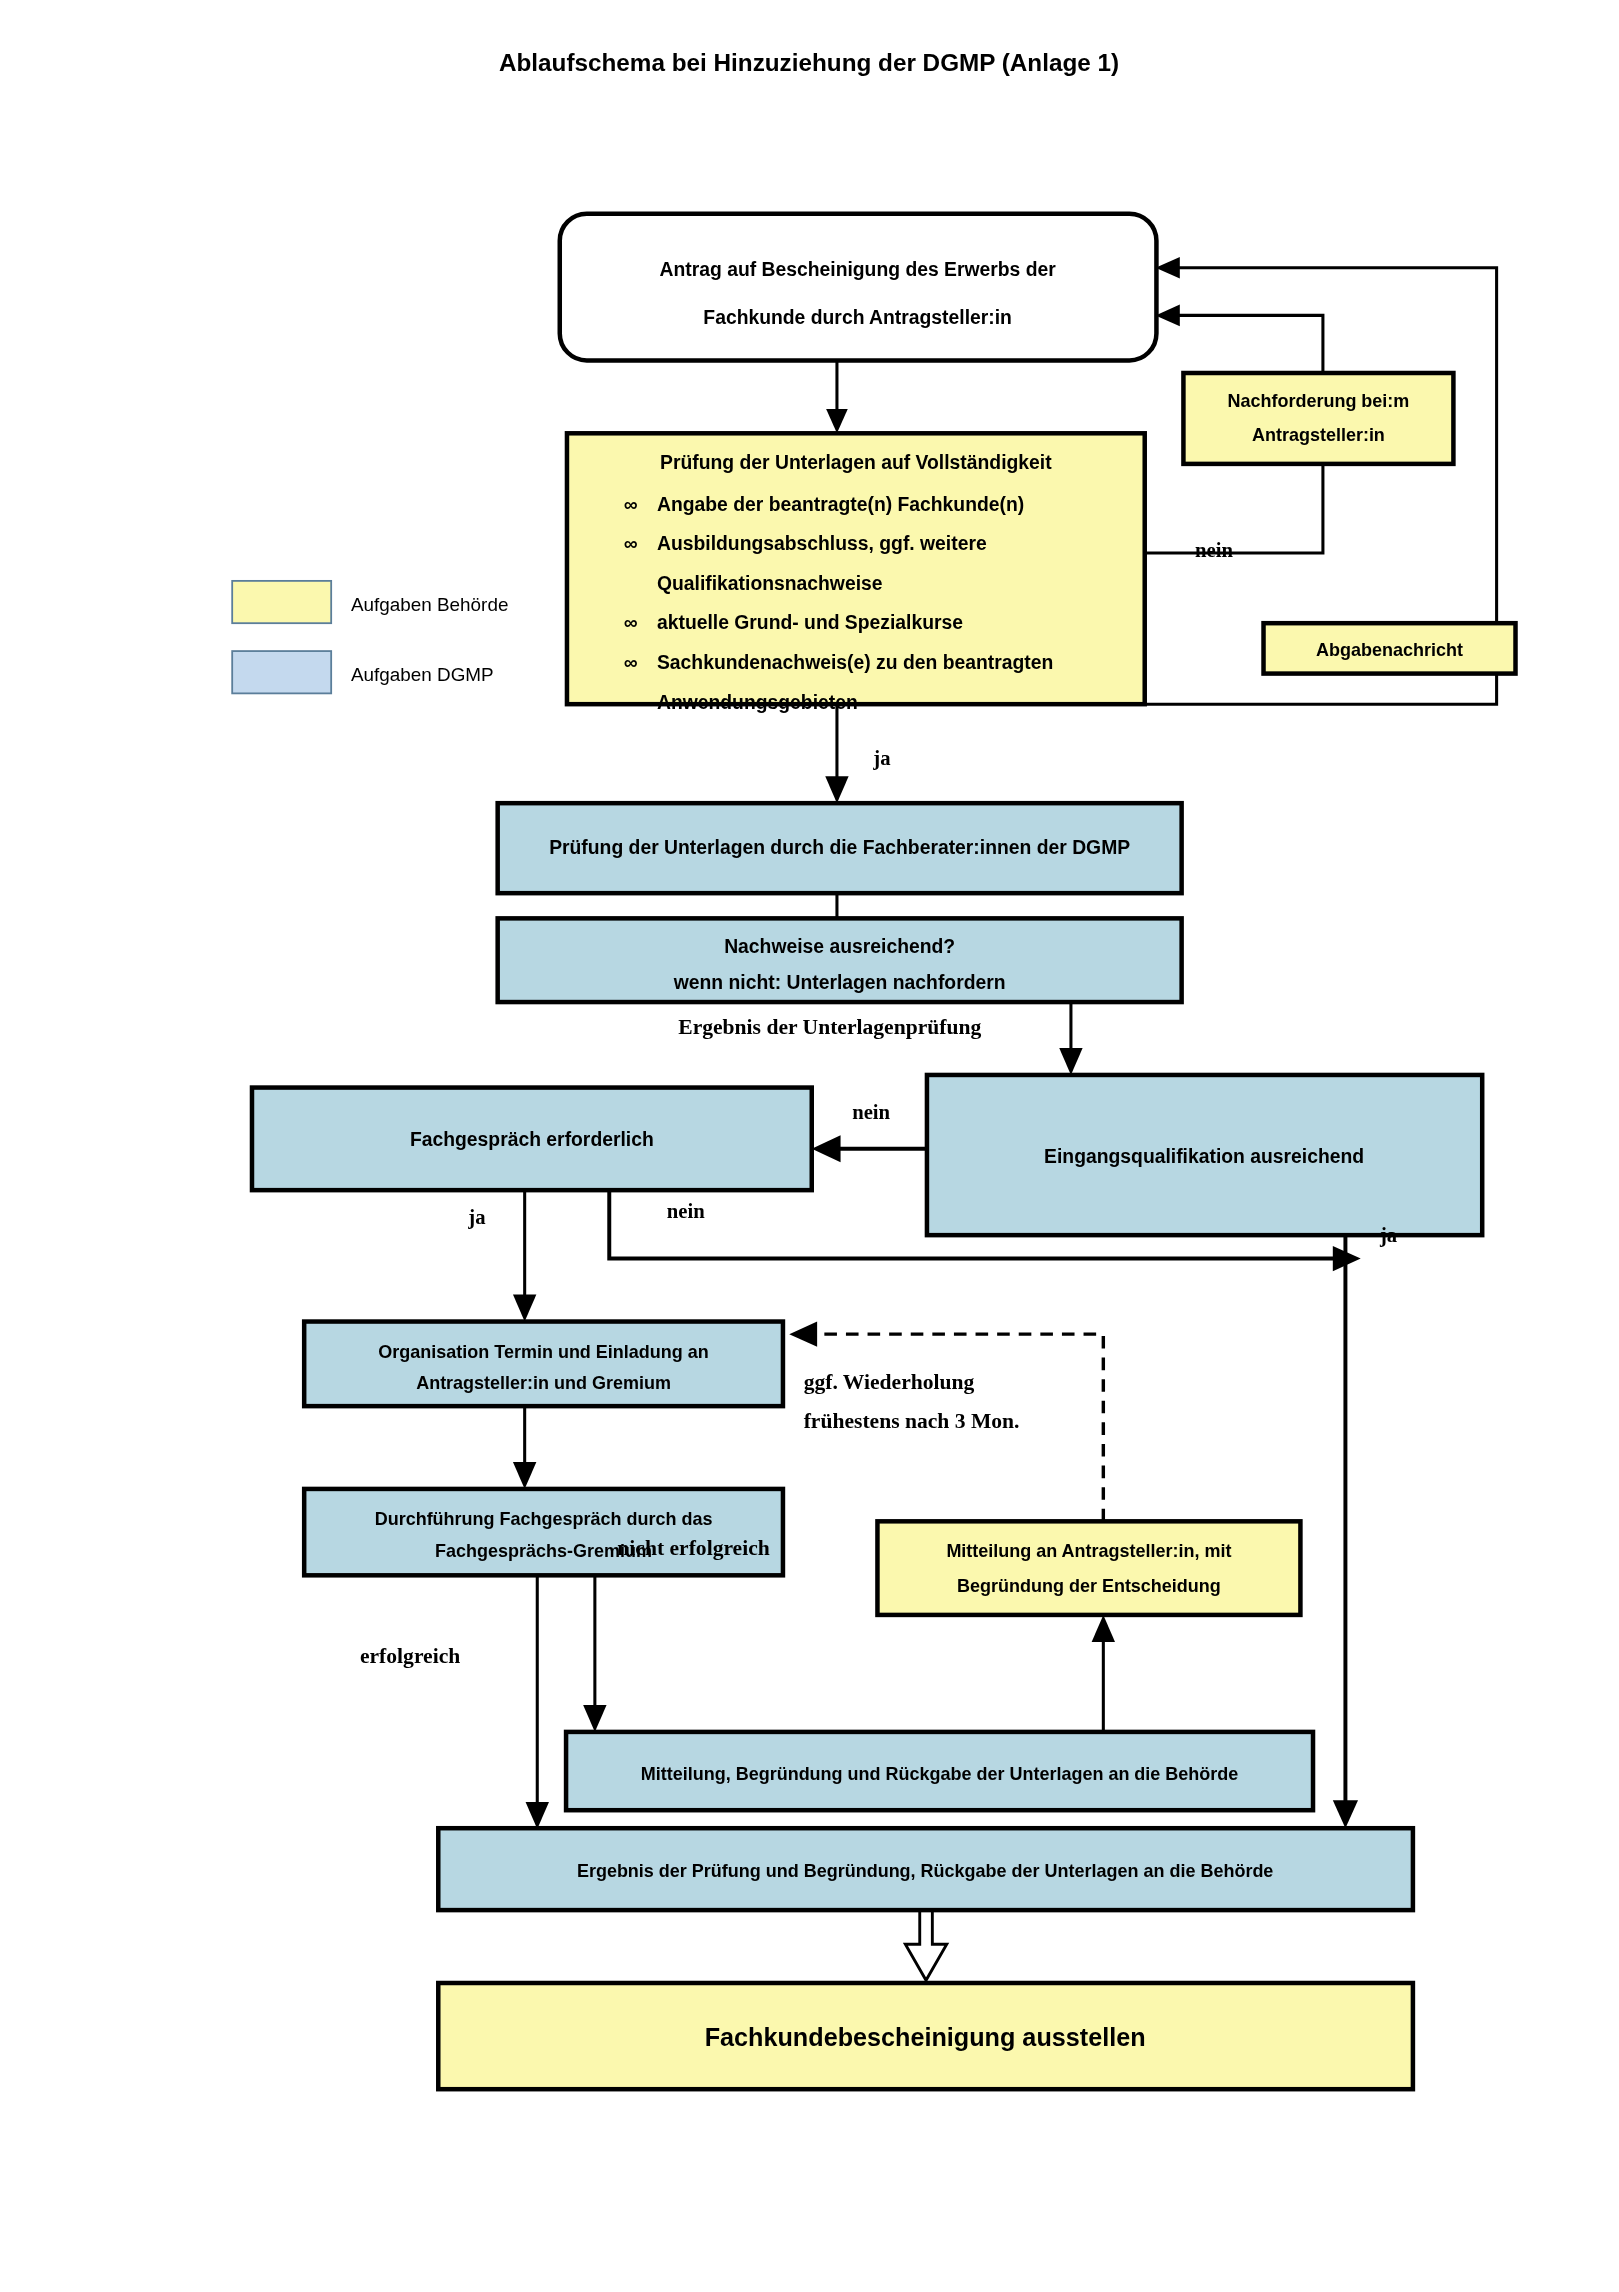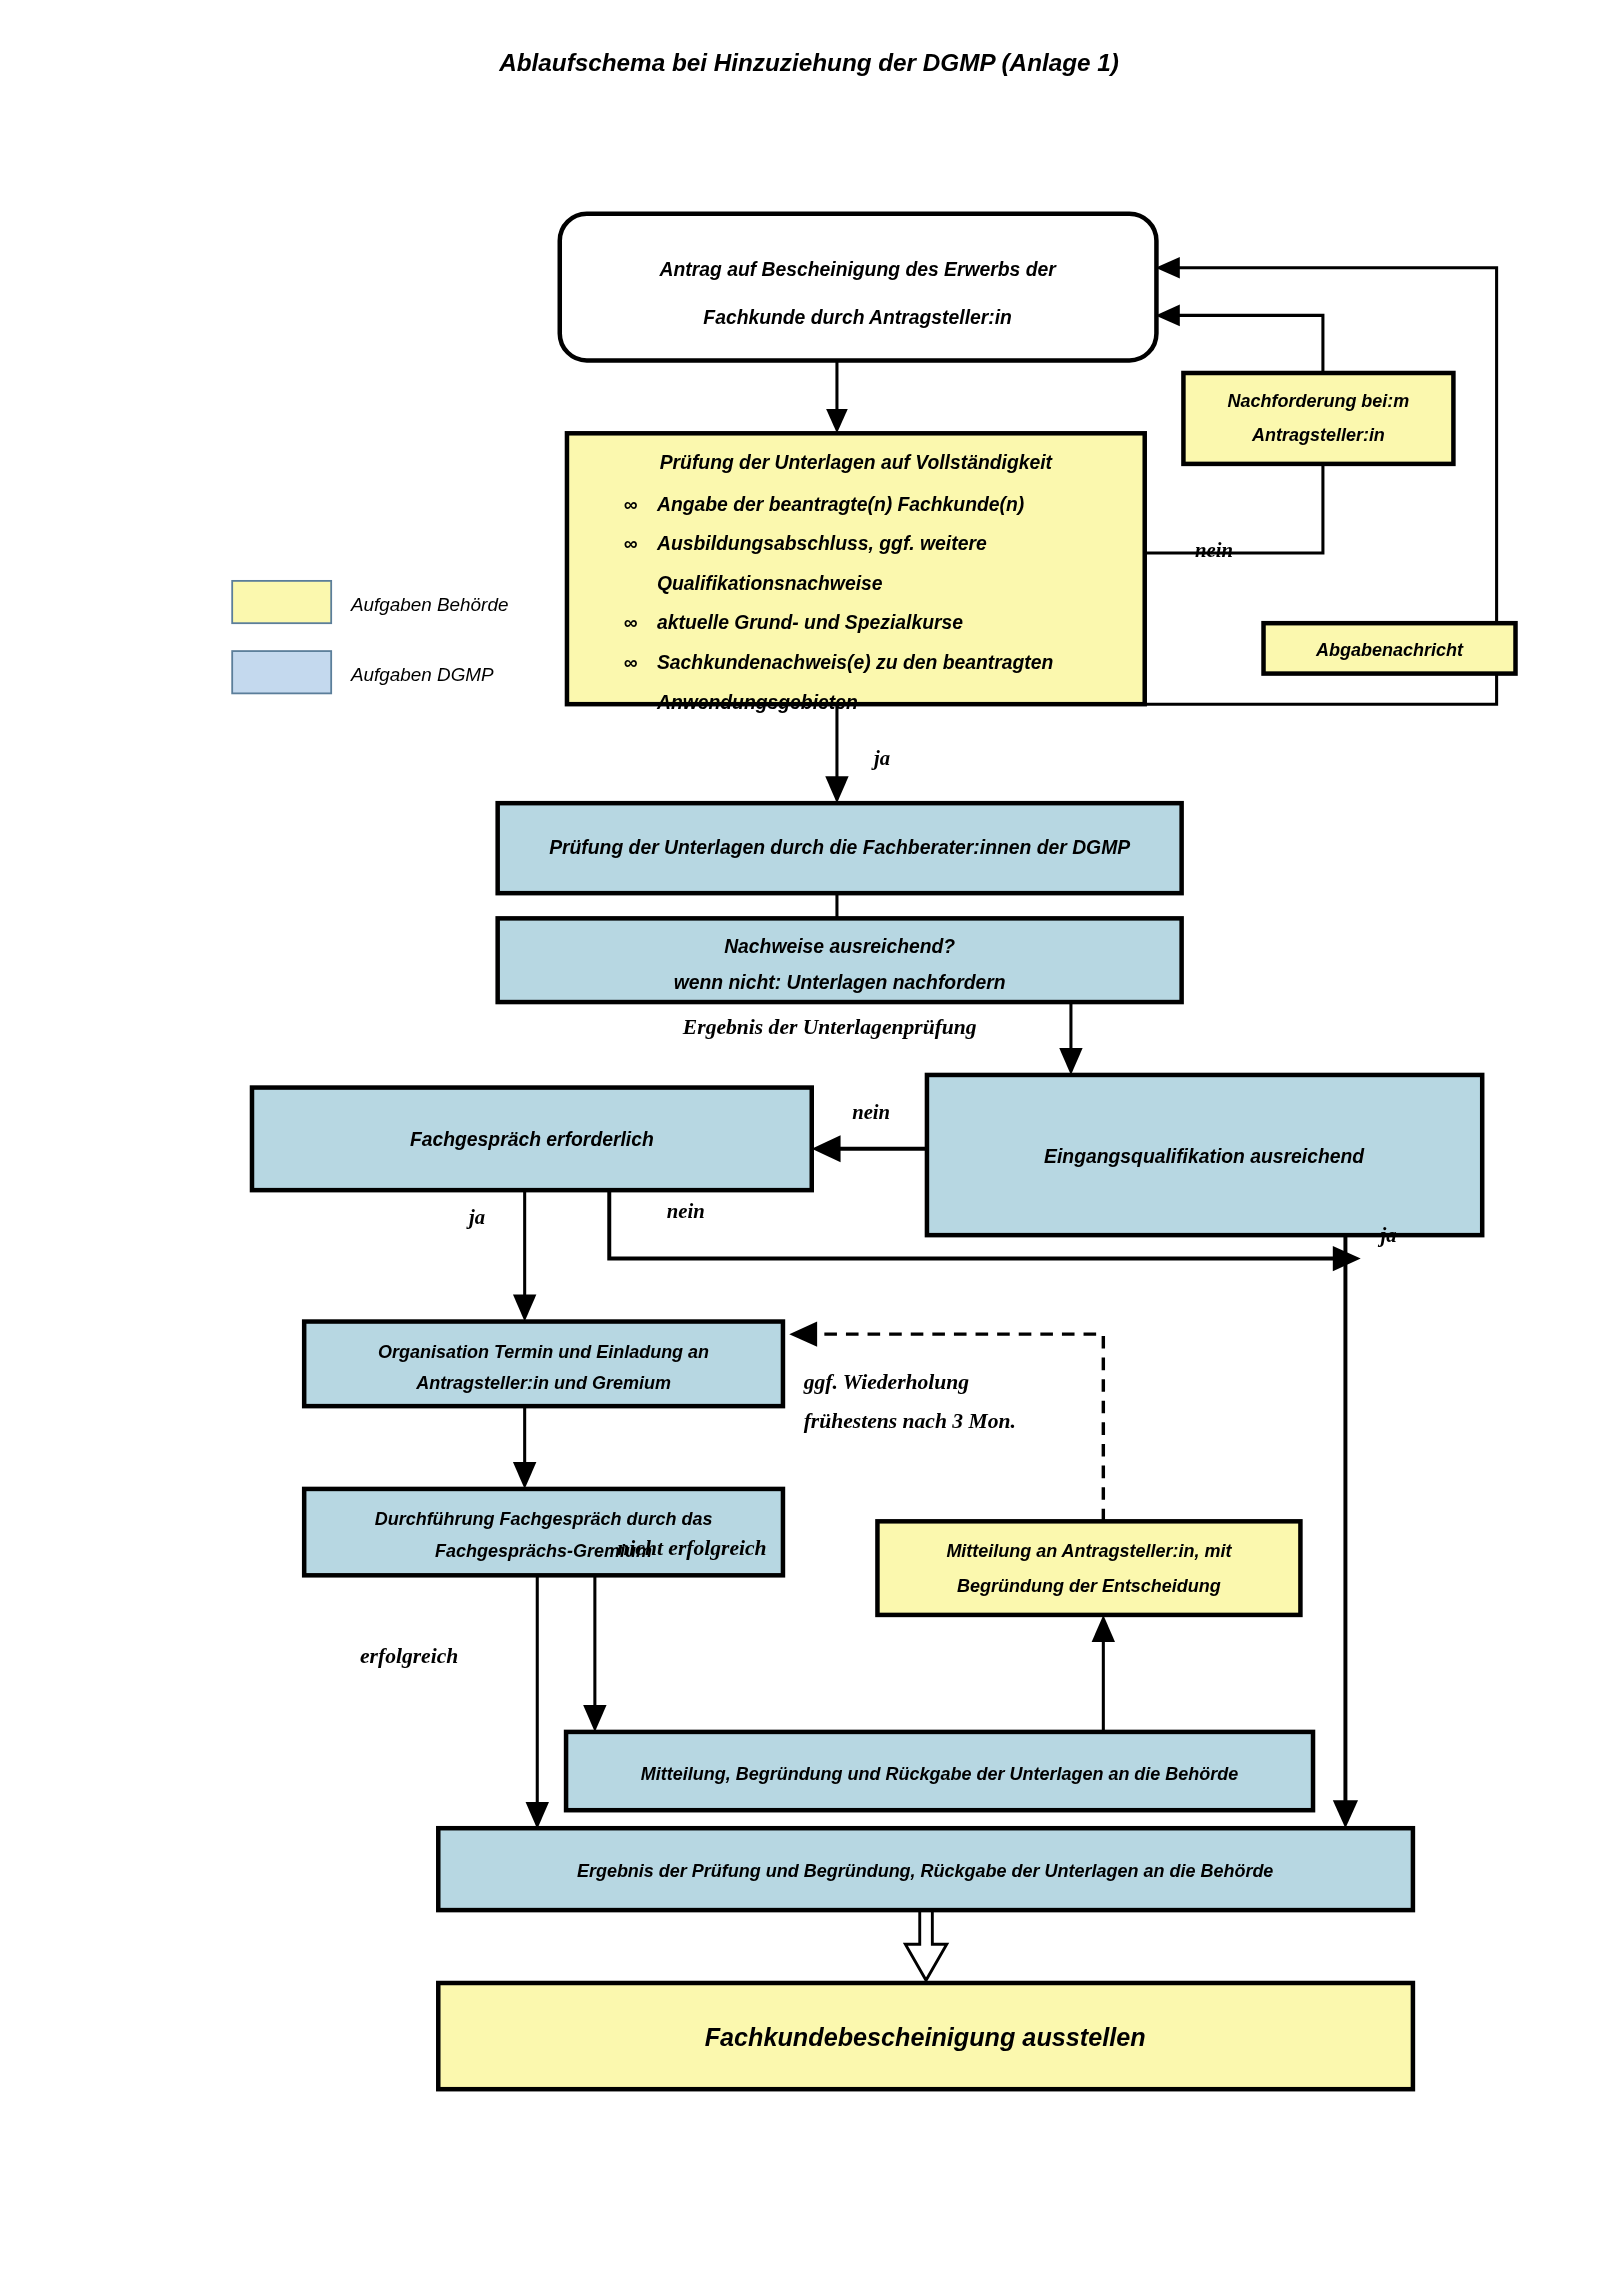--- a/index.html
+++ b/index.html
@@ -14,21 +14,20 @@
     position: relative;
     font-family: "Liberation Sans", sans-serif;
     overflow: hidden;
   }
   #chart-root {
     position: absolute;
     left: 0;
     top: 0;
     width: 1286px;
     height: 2293px;
-    font-style: italic;
   }
   svg.flow {
     display: block;
     width: 1619px;
     height: 2293px;
   }
   
   .t-title {
     font-family: "Liberation Sans", sans-serif;
     font-weight: bold;

